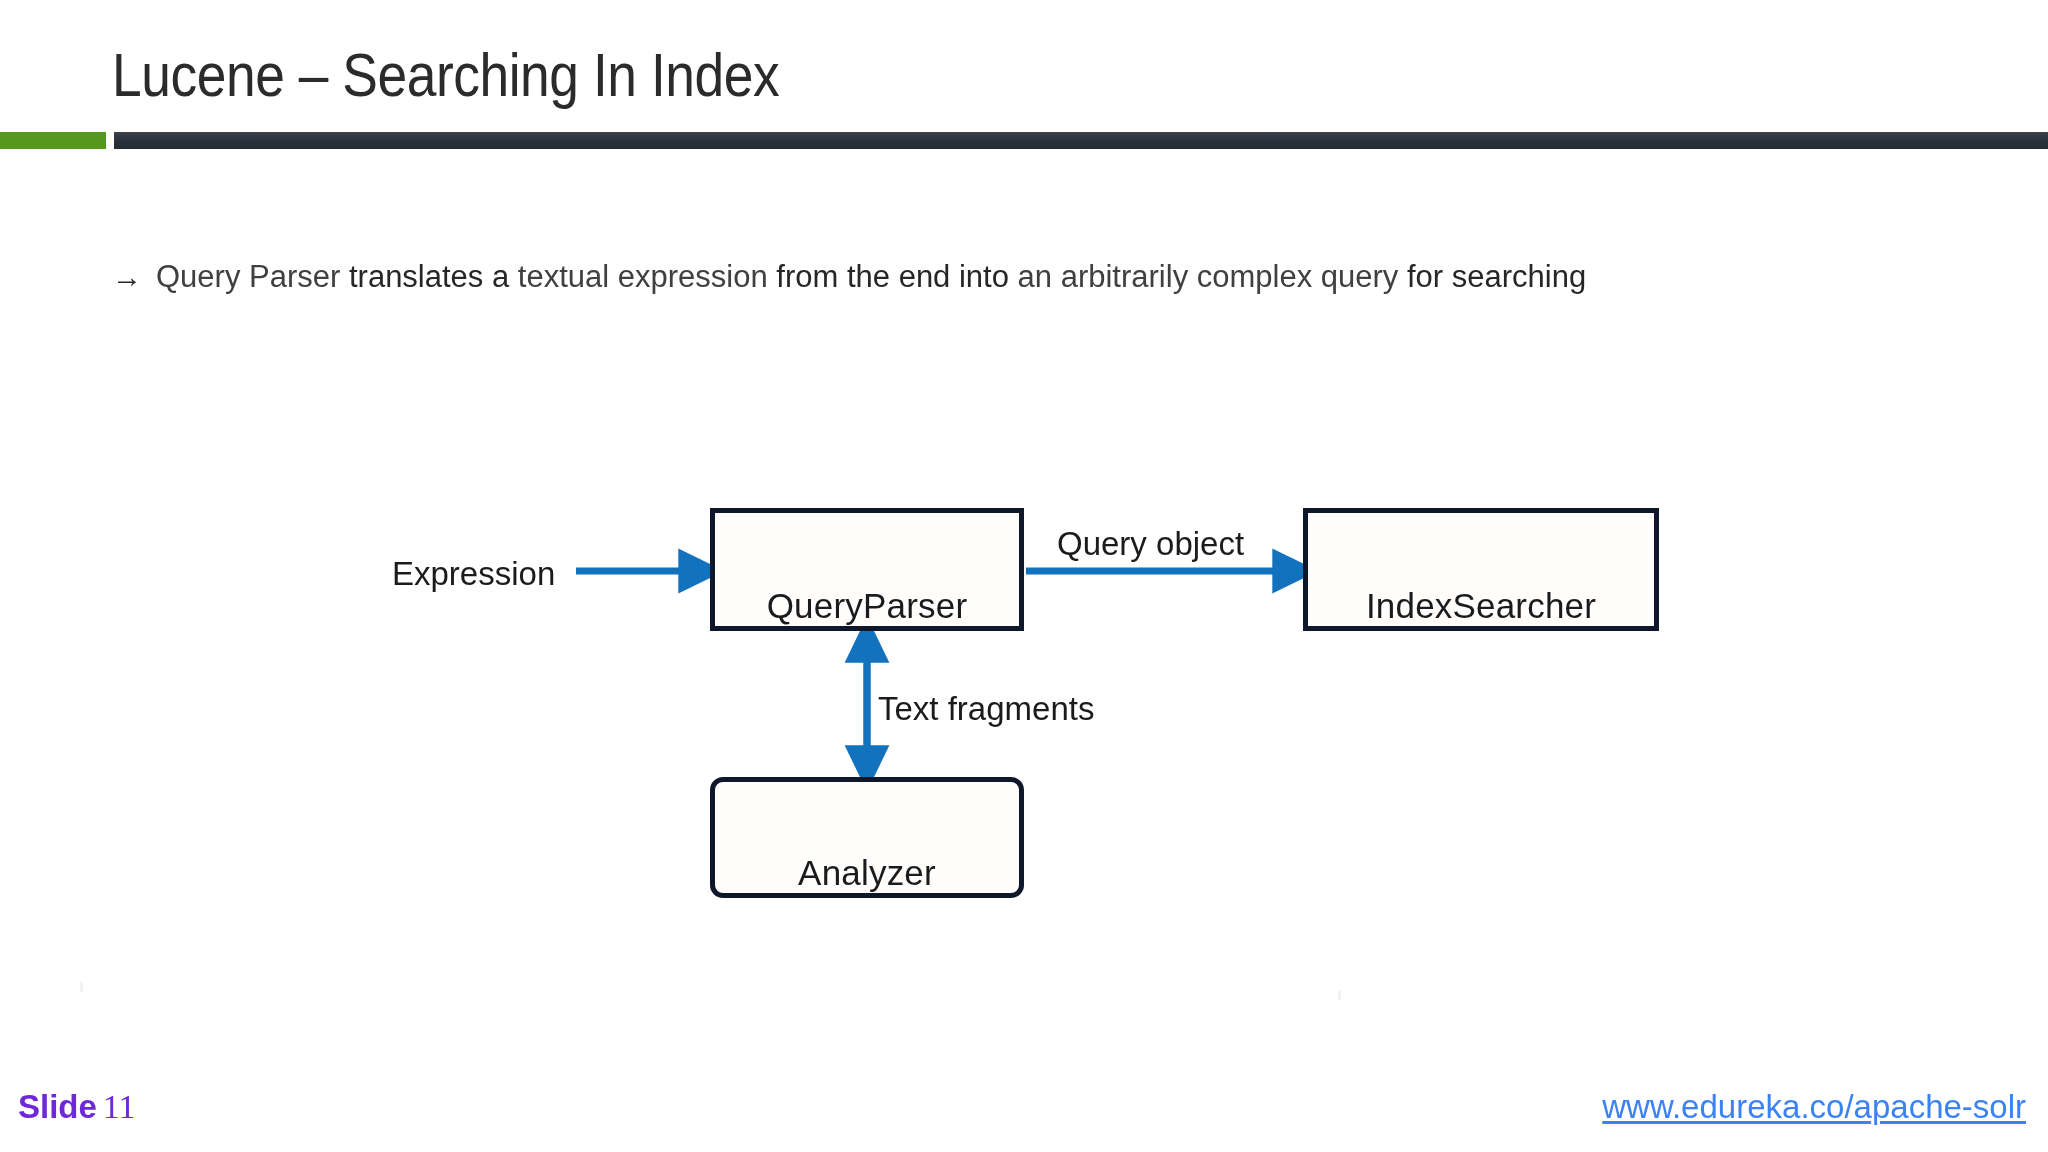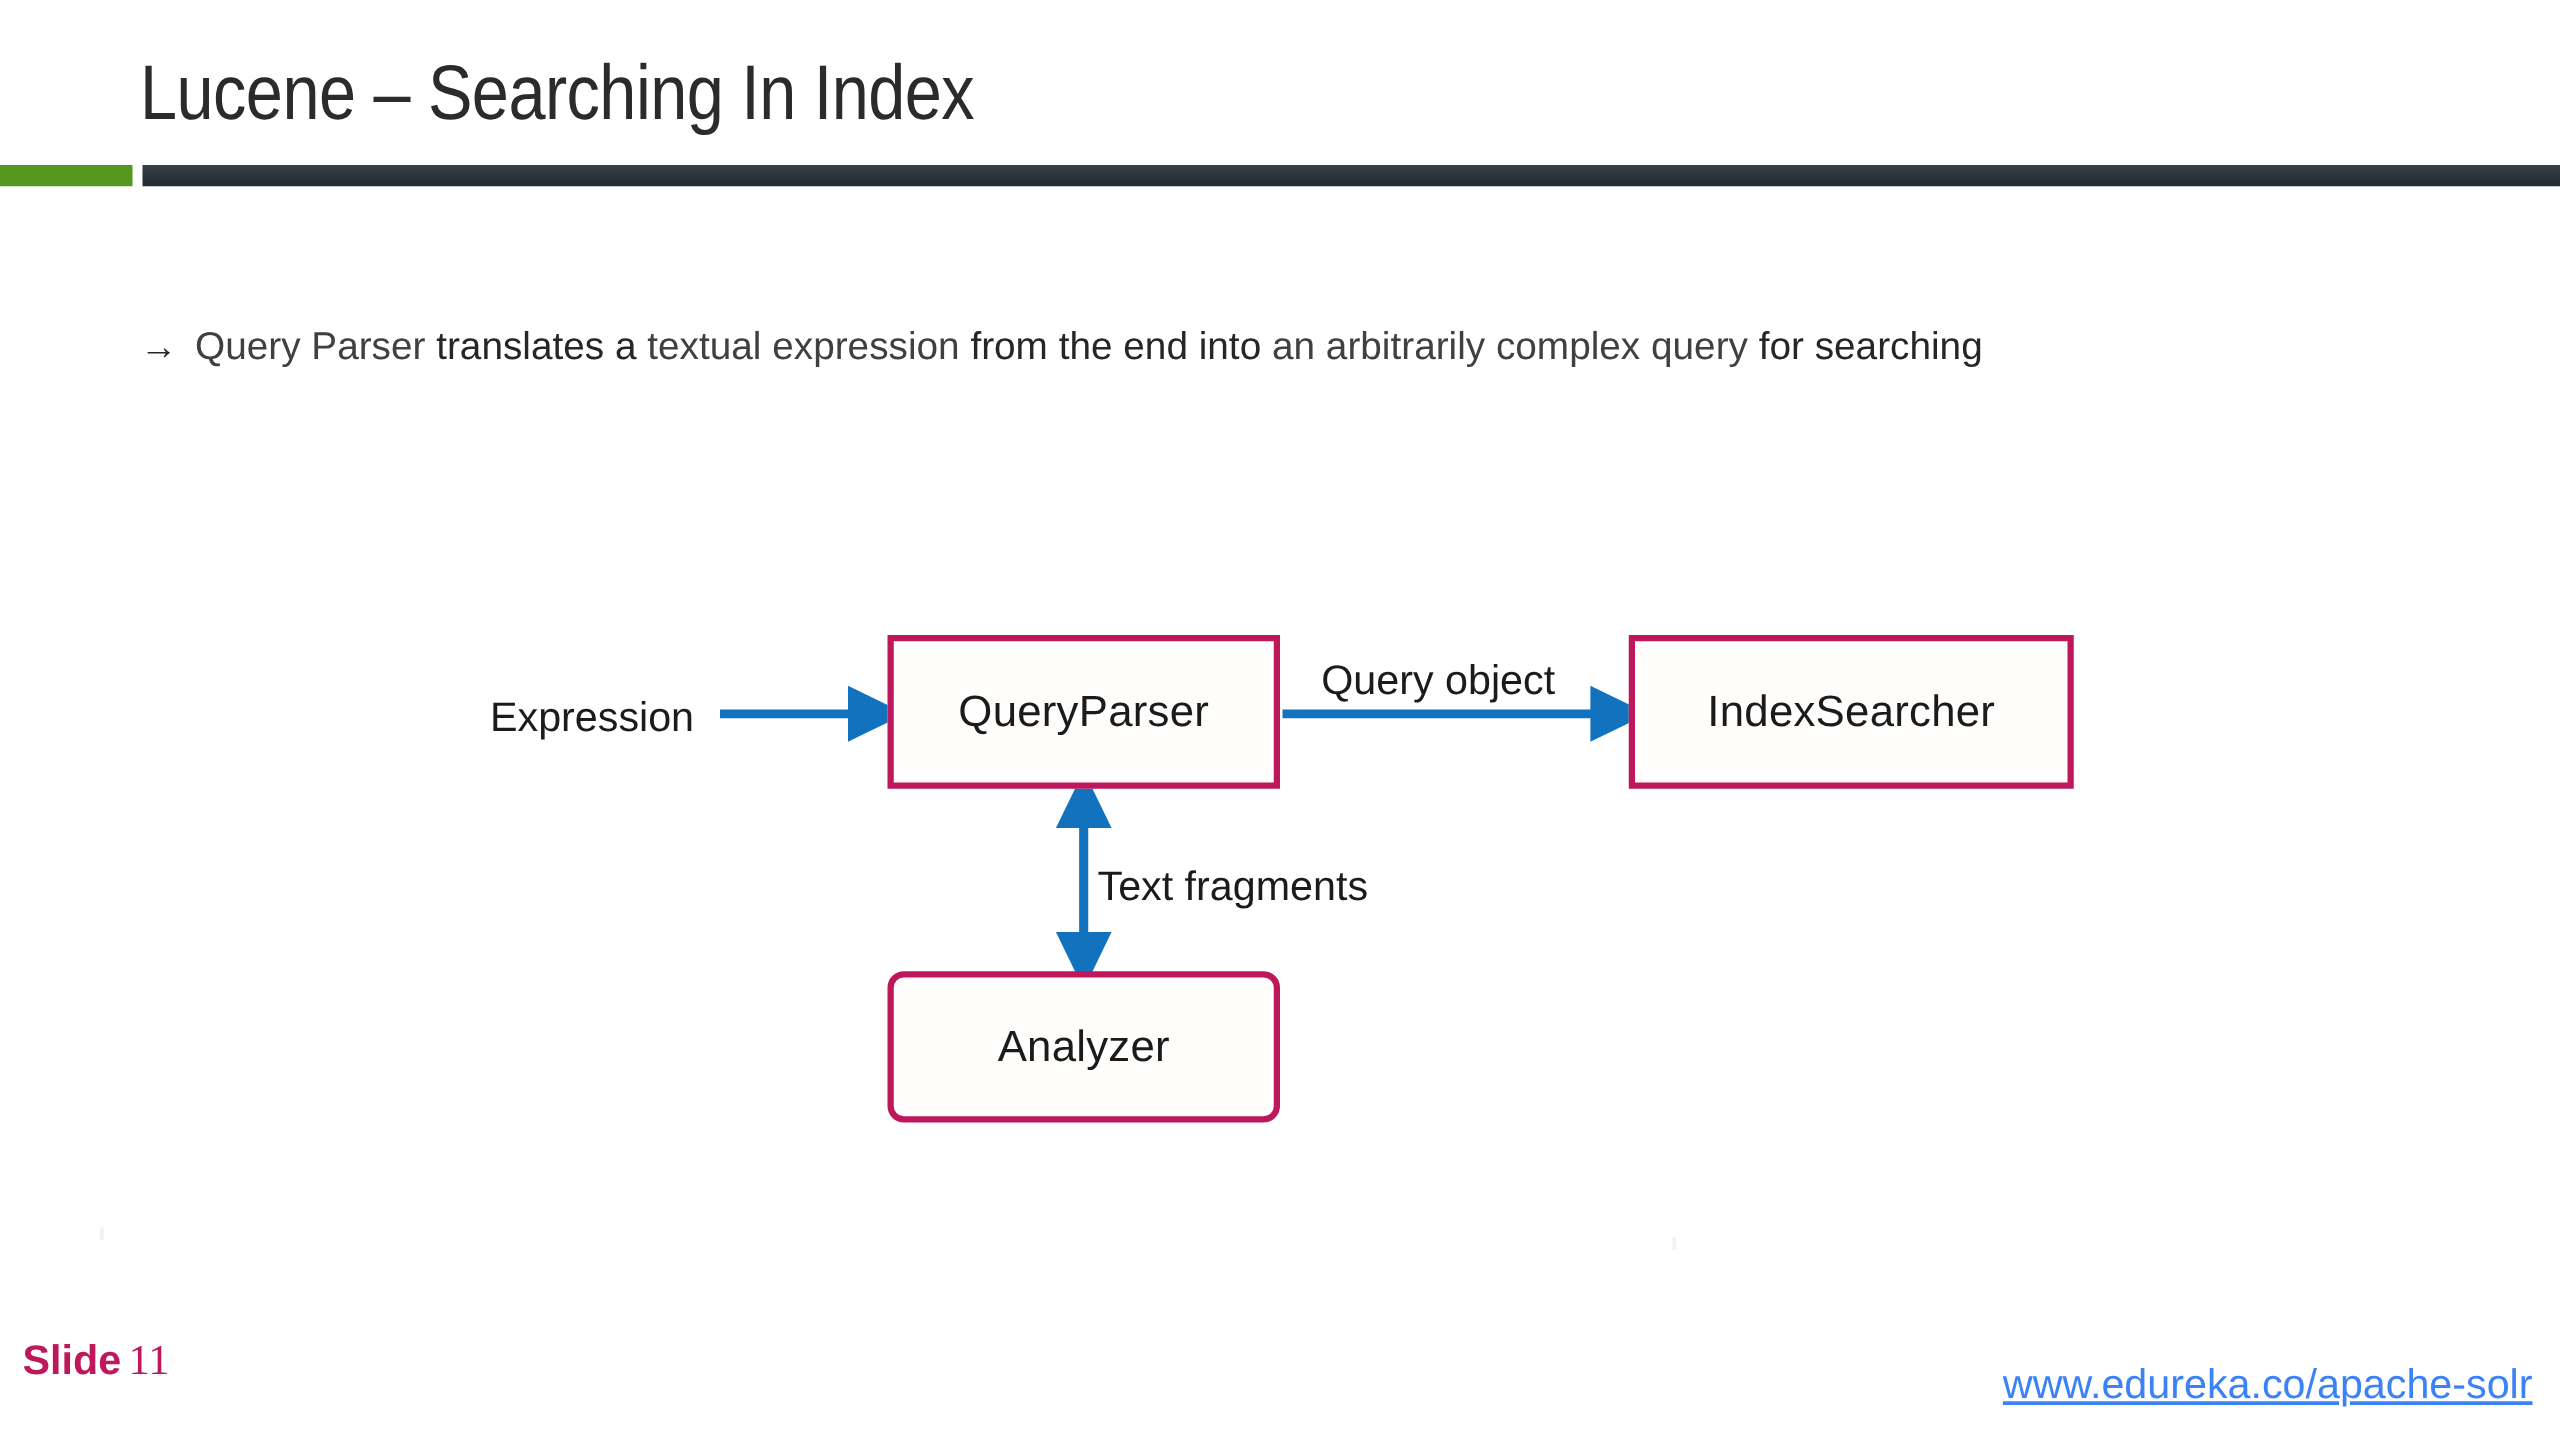--- a/index.html
+++ b/index.html
@@ -97,24 +97,24 @@
     top: 0;
     width: 2048px;
     height: 1152px;
     pointer-events: none;
   }
   .diagram svg { display: block; }
 
   .node-box {
     position: absolute;
     box-sizing: border-box;
-    border: 5px solid #be185d;
+    border: 5px solid #0f172a;
     background: #fffefd;
     display: flex;
-    align-items: center;
+    align-items: flex-end;
     justify-content: center;
   }
   .node-label {
     font-size: 35px;
     color: #1b1b1b;
     letter-spacing: 0.2px;
     white-space: nowrap;
   }
 
   #node-queryparser { left: 710px; top: 508px; width: 314px; height: 123px; }
@@ -128,23 +128,23 @@
     white-space: nowrap;
   }
   #label-expression { left: 392px; top: 555px; }
   #label-query-object { left: 1057px; top: 525px; text-align: right; }
   #label-text-fragments { left: 878px; top: 690px; }
 
   
   .footer-slide {
     position: absolute;
     left: 18px;
-    bottom: 44px;
+    bottom: 26px;
     font-size: 33px;
-    color: #be185d;
+    color: #6d28d9;
     white-space: nowrap;
   }
   .footer-slide .word {
     font-weight: 700;
   }
   .footer-slide .num {
     font-family: "Liberation Serif", serif;
     font-weight: 400;
     font-size: 34px;
     margin-left: 6px;

